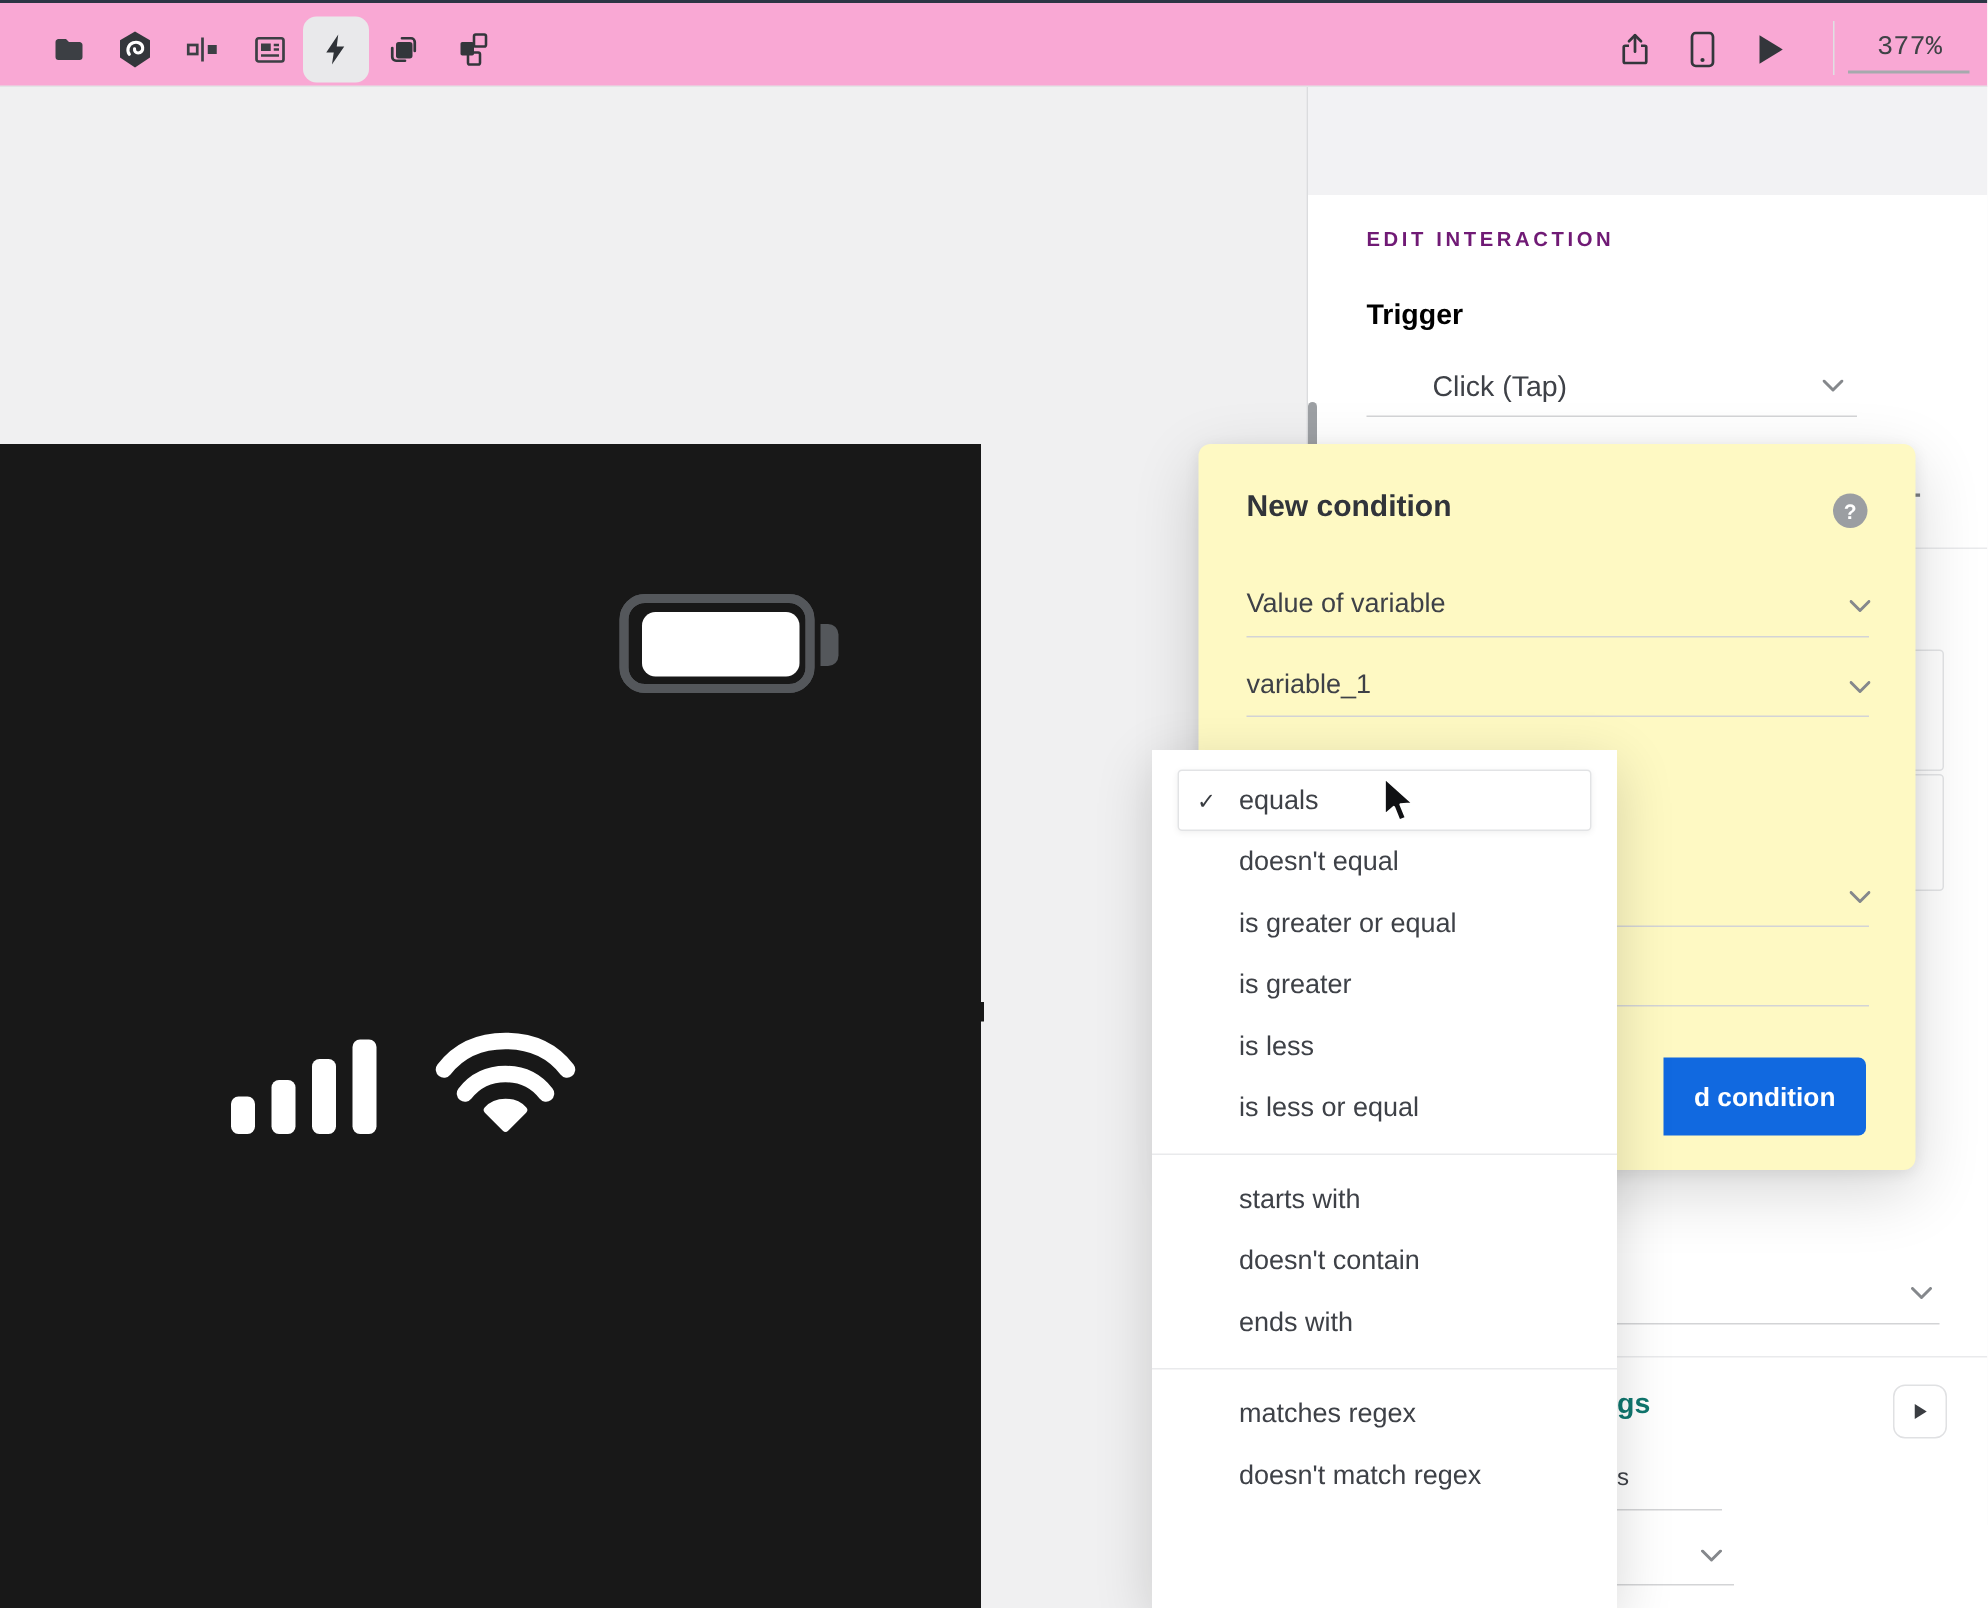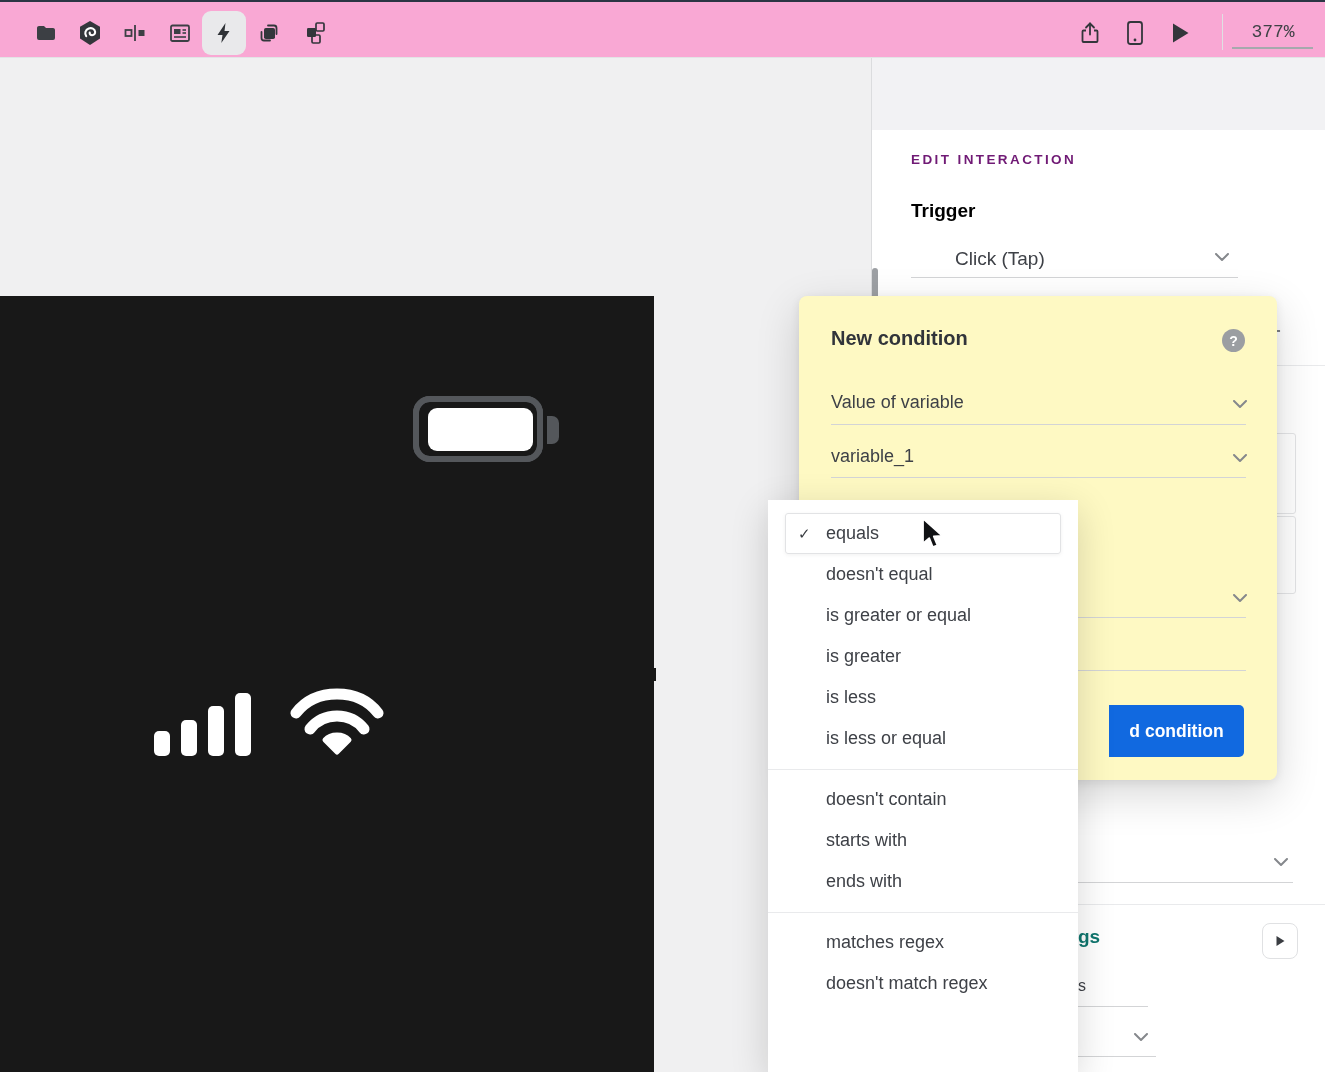--- a/index.html
+++ b/index.html
@@ -270,25 +270,25 @@
         <span class="check"></span>
         <span class="mi-label">is less</span>
       </div>
       <div class="menu-item">
         <span class="check"></span>
         <span class="mi-label">is less or equal</span>
       </div>
       <div class="menu-divider"></div>
       <div class="menu-item">
         <span class="check"></span>
+        <span class="mi-label">starts with</span>
+      </div>
+      <div class="menu-item">
+        <span class="check"></span>
         <span class="mi-label">doesn't contain</span>
-      </div>
-      <div class="menu-item">
-        <span class="check"></span>
-        <span class="mi-label">starts with</span>
       </div>
       <div class="menu-item">
         <span class="check"></span>
         <span class="mi-label">ends with</span>
       </div>
       <div class="menu-divider"></div>
       <div class="menu-item">
         <span class="check"></span>
         <span class="mi-label">matches regex</span>
       </div>

